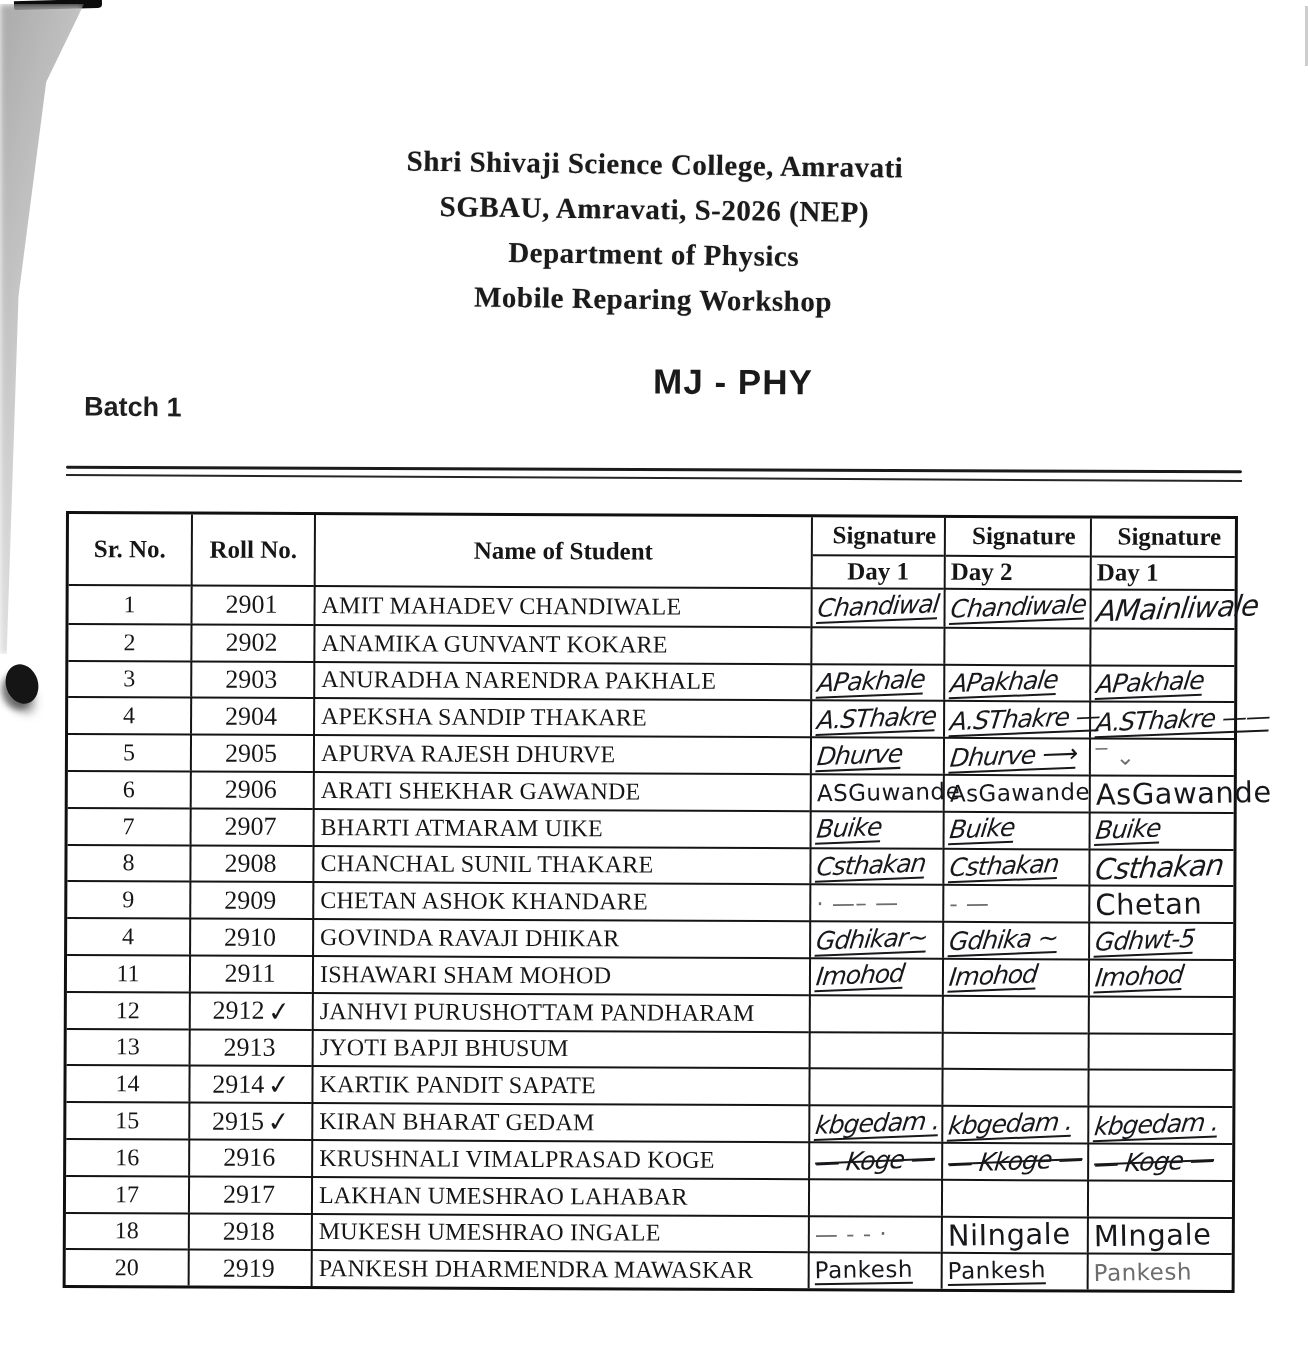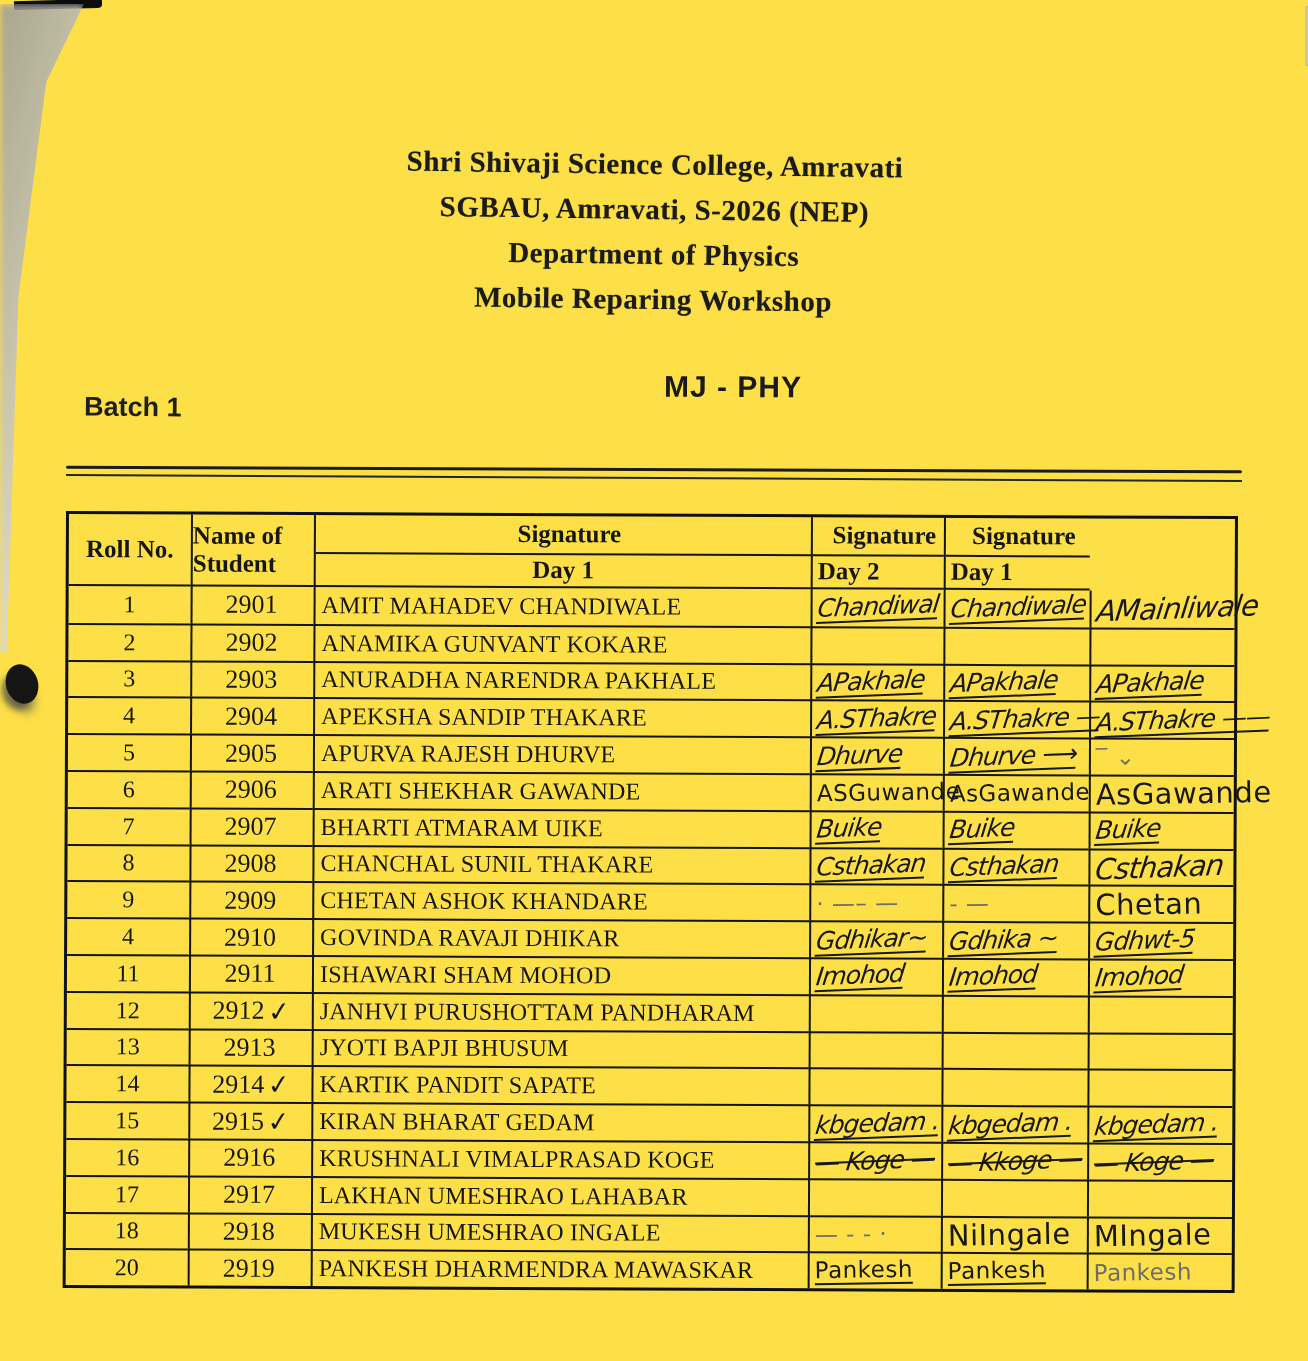--- a/index.html
+++ b/index.html
@@ -1,36 +1,36 @@
 <!DOCTYPE html>
 <html><head>
 <meta charset="utf-8">
 <style>
   html,body{margin:0;padding:0;background:#e9e9e9;}
   .page{
-    position:relative;width:1308px;height:1361px;background:#fde047;
+    position:relative;width:1308px;height:1361px;background:#ffffff;
     overflow:hidden;font-family:"Liberation Serif",serif;color:#161616;
   }
   
   .scan-top-strip{position:absolute;left:14px;top:0;width:88px;height:9px;
     background:#0c0c0c;transform:rotate(-1.5deg);border-radius:0 0 4px 2px;}
   .scan-shadow-wedge{position:absolute;left:0;top:4px;width:84px;height:650px;
     background:linear-gradient(105deg,#9c9c9c 0%,#b5b5b5 30%,#d9d9d9 70%,#f2f2f1 100%);
     clip-path:polygon(0 0,100% 0,55% 12%,22% 45%,8% 100%,0 100%);
     filter:blur(3px);opacity:.85;}
   .scan-hole{position:absolute;left:6px;top:664px;width:32px;height:40px;
     background:#151515;border-radius:50%;transform:rotate(-18deg);
     box-shadow:-8px 6px 6px -2px rgba(70,70,70,.75), -2px 16px 8px -6px rgba(90,90,90,.5);}
   .scan-right-sliver{position:absolute;right:0;top:6px;width:3px;height:60px;background:#b9b9b9;opacity:.7;}
   
   .title-block{position:absolute;left:284px;top:142px;width:740px;text-align:center;
     transform:rotate(0.8deg);font-weight:700;font-size:29px;line-height:45px;
     letter-spacing:.5px;color:#1b1b1b;text-shadow:0 0 1px rgba(20,20,20,.45);}
-  .course-code{position:absolute;left:648px;top:370px;width:170px;text-align:center;
-    font-family:"Liberation Sans",sans-serif;font-weight:700;font-size:30px;
+  .course-code{position:absolute;left:648px;top:362px;width:170px;text-align:center;
+    font-family:"Liberation Sans",sans-serif;font-weight:700;font-size:35px;
     letter-spacing:1px;color:#1a1a1a;transform:rotate(0.3deg);}
   .batch-label{position:absolute;left:84px;top:392px;
     font-family:"Liberation Sans",sans-serif;font-weight:700;font-size:27px;
     color:#1f1f1f;transform:rotate(0.6deg);}
   .rule1{position:absolute;left:66px;top:468px;width:1176px;height:3px;
     background:#1b1b1b;transform:rotate(0.22deg);border-radius:2px;}
   .rule2{position:absolute;left:66px;top:477px;width:1176px;height:2px;
     background:#262626;transform:rotate(0.3deg);}
   
   .tbl{position:absolute;left:66px;top:511px;border:3px solid #101010;
@@ -83,20 +83,21 @@
     <div>Mobile Reparing Workshop</div>
   </div>
   <div class="course-code">MJ - PHY</div>
   <div class="batch-label">Batch 1</div>
 
   <div class="rule1"></div>
   <div class="rule2"></div>
 
   <div class="tbl">
     <div class="tr thead">
+      <div class="th">Sr. No.</div>
       <div class="th">Roll No.</div>
       <div class="th">Name of Student</div>
       <div class="th th-sig">
         <div class="th-sig-top">Signature</div>
         <div class="th-sig-day">Day 1</div>
       </div>
       <div class="th th-sig">
         <div class="th-sig-top">Signature</div>
         <div class="th-sig-day left">Day 2</div>
       </div>

